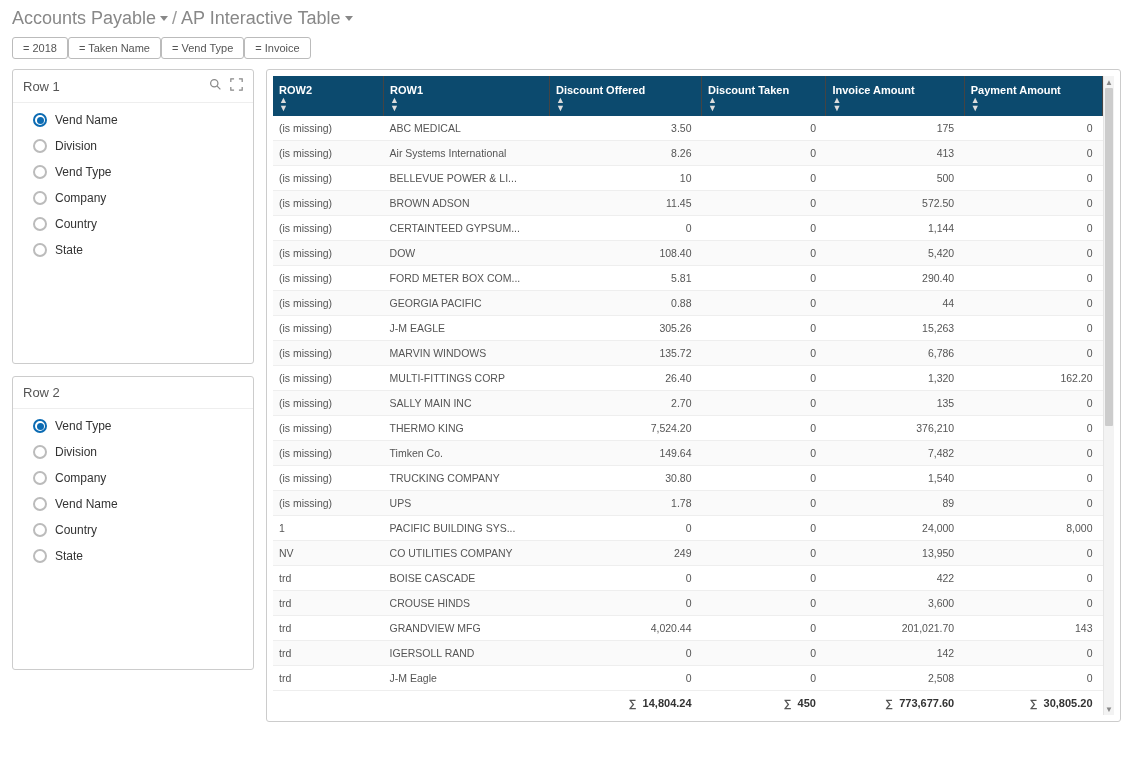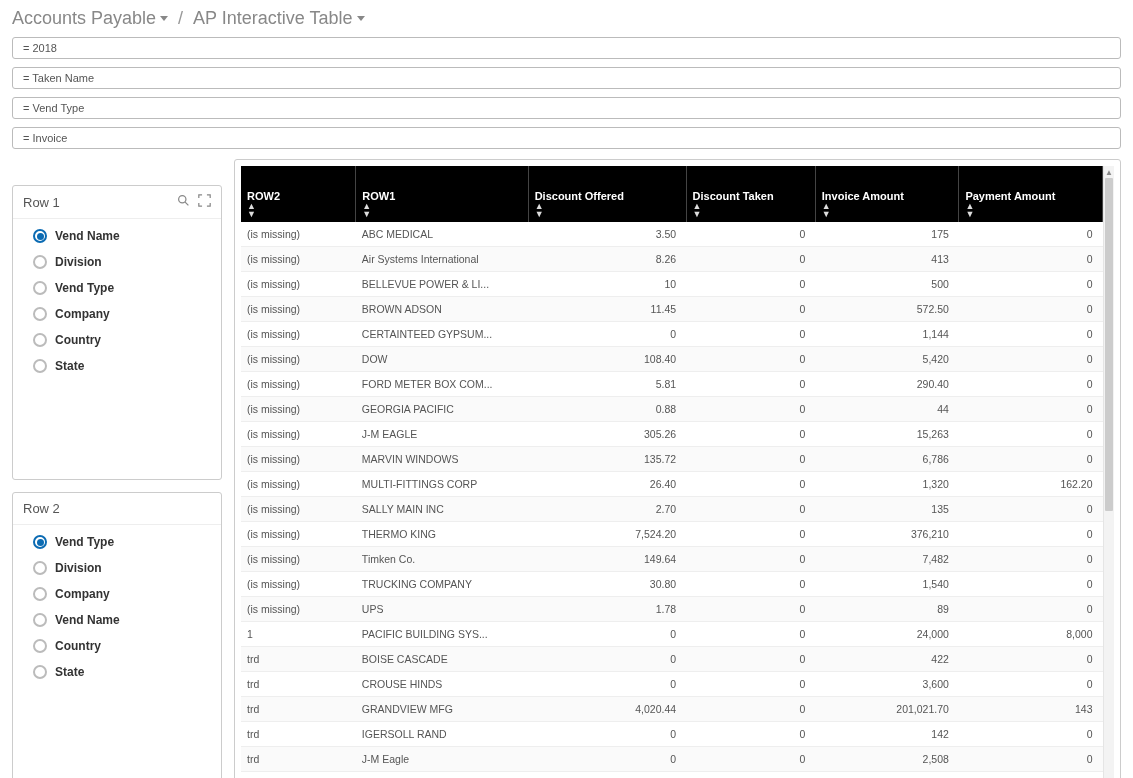--- a/index.html
+++ b/index.html
@@ -1,36 +1,36 @@
 <!DOCTYPE html>
 <html><head>
 <meta charset="utf-8">
 <style>
 * { margin: 0; padding: 0; box-sizing: border-box; }
 body { font-family: Arial, sans-serif; font-size: 12px; color: #333; background: #fff; padding: 8px 12px; }
-.breadcrumb { font-size: 18px; color: #888; margin-bottom: 8px; display: flex; align-items: center; gap: 10px; }
+.breadcrumb { font-size: 18px; color: #888; margin-bottom: 8px; display: flex; align-items: center; gap: 4px; }
 .breadcrumb .bc-link { cursor: pointer; display: inline-flex; align-items: center; gap: 4px; }
 .breadcrumb .sep { color: #999; }
 .caret-down { display: inline-block; width: 0; height: 0; border-left: 4px solid transparent; border-right: 4px solid transparent; border-top: 5px solid #888; }
-.filter-row { display: flex; gap: 8px; margin-bottom: 10px; flex-direction: column; }
+.filter-row { display: flex; gap: 0; margin-bottom: 10px; }
 .filter-chip { border: 1px solid #bbb; border-radius: 3px; padding: 4px 10px; font-size: 11px; color: #555; background: #fff; cursor: pointer; }
 .content { display: flex; gap: 12px; }
-.panels { width: 210px; display: flex; flex-direction: column; gap: 12px; margin-top: 26px; }
+.panels { width: 242px; display: flex; flex-direction: column; gap: 12px; }
 .panel { border: 1px solid #ccc; border-radius: 3px; background: #fff; }
 .panel-header { display: flex; align-items: center; justify-content: space-between; padding: 8px 10px; border-bottom: 1px solid #eee; font-size: 13px; color: #555; }
 .panel-header .icons { display: flex; gap: 8px; color: #888; font-size: 13px; }
 .panel-body { padding: 8px 4px 8px 8px; display: flex; flex-direction: column; gap: 8px; min-height: 260px; }
-.radio-row { display: flex; align-items: center; gap: 8px; font-size: 12px; cursor: pointer; padding: 2px 12px; font-weight: bold; }
+.radio-row { display: flex; align-items: center; gap: 8px; font-size: 12px; cursor: pointer; padding: 2px 12px; }
 .radio { width: 14px; height: 14px; border: 2px solid #0b6bb3; border-radius: 50%; display: inline-flex; align-items: center; justify-content: center; }
 .radio.unchecked { border-color: #bbb; }
 .radio .dot { width: 7px; height: 7px; border-radius: 50%; background: #0b6bb3; }
 .table-wrap { flex: 1; border: 1px solid #ccc; border-radius: 3px; display: flex; flex-direction: column; overflow: hidden; padding: 6px; }
 .table-scroll { flex: 1; overflow: auto; position: relative; }
 table { width: 100%; border-collapse: collapse; table-layout: fixed; }
-thead th { background: #000000; color: #fff; text-align: left; font-weight: bold; font-size: 11px; padding: 24px 6px 20px 6px; position: relative; border-right: 1px solid #444; }
+thead th { background: #0c4a6e; color: #fff; text-align: left; font-weight: bold; font-size: 11px; padding: 8px 6px 20px 6px; position: relative; border-right: 1px solid #444; }
 thead th .sort { position: absolute; left: 6px; bottom: 4px; font-size: 9px; color: #ddd; line-height: 8px; }
 tbody td { padding: 6px; border-bottom: 1px solid #eee; font-size: 10.5px; color: #555; white-space: nowrap; overflow: hidden; text-overflow: ellipsis; }
 tbody tr:nth-child(even) td { background: #fafafa; }
 .num { text-align: right; padding-right: 10px; }
 tfoot td { font-weight: bold; padding: 6px; border-top: 1px solid #ccc; font-size: 11px; margin-top: 28px; }
 .sigma { padding-right: 6px; color: #555; text-align:left; display:inline-block;}
 .scrollbar-v { width: 11px; background: #f3f3f3; display: flex; flex-direction: column; justify-content: space-between; border-left: 1px solid #e5e5e5; }
 .sb-arrow { width: 100%; height: 12px; display:flex; align-items:center; justify-content:center; font-size:8px; color:#888;}
 .sb-track { flex:1; position: relative; }
 .sb-thumb { position:absolute; top:0; left:1px; right:1px; height: 55%; background: #ccc; border-radius: 1px;}
@@ -298,20 +298,28 @@
               </tr>
               <tr>
                 <td>1</td>
                 <td>PACIFIC BUILDING SYS...</td>
                 <td class="num">0</td>
                 <td class="num">0</td>
                 <td class="num">24,000</td>
                 <td class="num">8,000</td>
               </tr>
               <tr>
+                <td>NV</td>
+                <td>CO UTILITIES COMPANY</td>
+                <td class="num">249</td>
+                <td class="num">0</td>
+                <td class="num">13,950</td>
+                <td class="num">0</td>
+              </tr>
+              <tr>
                 <td>trd</td>
                 <td>BOISE CASCADE</td>
                 <td class="num">0</td>
                 <td class="num">0</td>
                 <td class="num">422</td>
                 <td class="num">0</td>
               </tr>
               <tr>
                 <td>trd</td>
                 <td>CROUSE HINDS</td>

